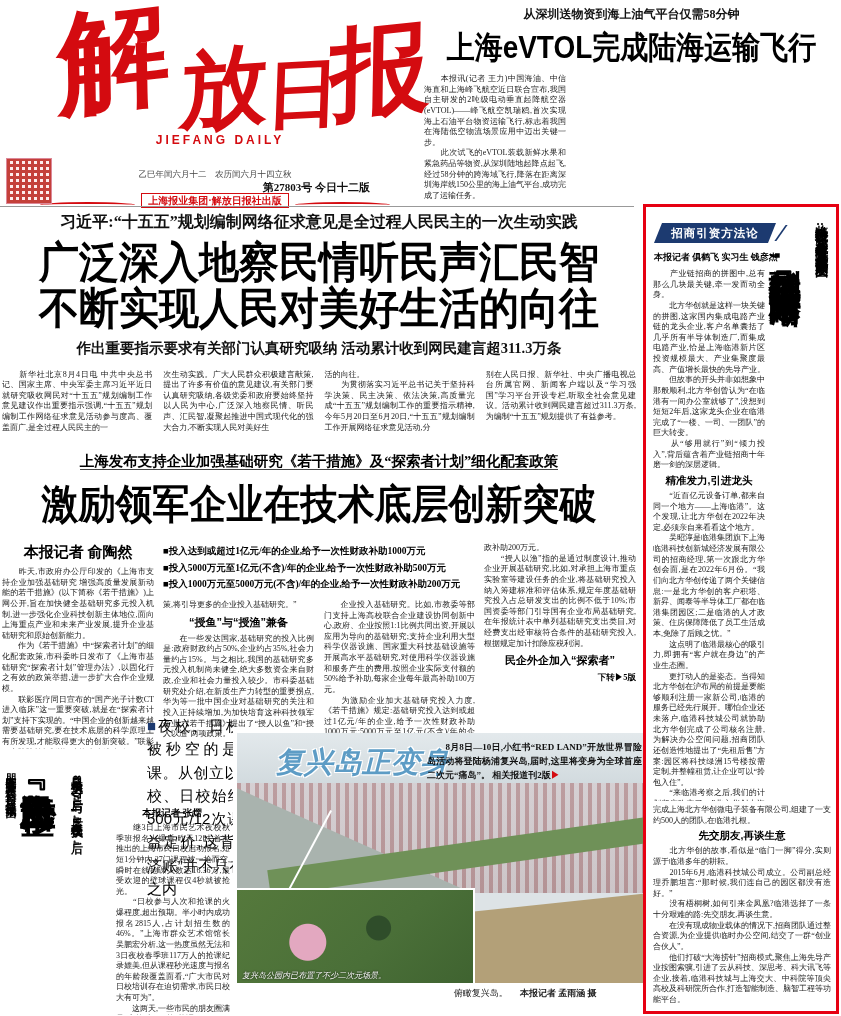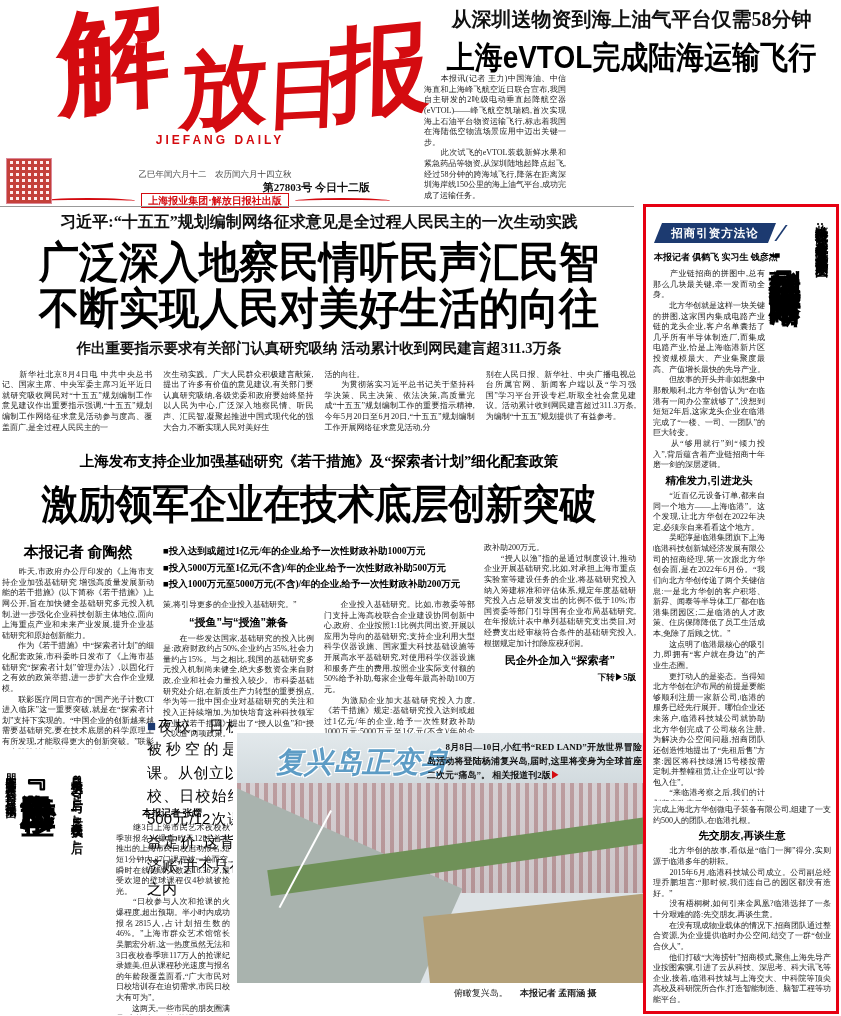--- a/index.html
+++ b/index.html
@@ -12,31 +12,31 @@
   .mc0 { left:58px;  top:2px;  font-size:112px; transform:rotate(-7deg) skewX(-6deg); }
   .mc1 { left:180px; top:42px; font-size:88px;  transform:rotate(-4deg) skewX(-6deg); }
   .mc2 { left:266px; top:56px; font-size:74px;  transform:rotate(-3deg) skewX(-5deg); }
   .mc3 { left:330px; top:20px; font-size:100px; transform:rotate(-6deg) skewX(-7deg); }
   .m-eng { position:absolute; left:110px; top:133px; width:220px; text-align:center; color:#d40b10;
            font-family:"Liberation Sans", sans-serif; font-weight:bold; font-size:12px; letter-spacing:3px; }
   .m-date { position:absolute; left:60px; top:147px; width:310px; text-align:center; font-weight:bold; font-size:13px; color:#111; }
   .m-date .big5 { font-size:24px; font-family:"DejaVu Serif", serif; }
   .m-lunar { position:absolute; left:60px; top:169px; width:310px; text-align:center; font-size:8.5px; color:#444; }
   .m-issue { position:absolute; left:60px; top:180px; width:310px; text-align:right; font-size:11px; font-weight:bold; color:#111; }
-  .m-pub { position:absolute; left:40px; top:193px; width:350px; display:flex; align-items:center; justify-content:center; gap:6px; }
+  .m-pub { position:absolute; left:40px; top:193px; width:350px; display:flex; align-items:flex-end; justify-content:center; gap:6px; }
   .m-pub .box { border:1px solid #d40b10; color:#d40b10; font-size:10px; font-weight:bold; padding:0 6px; line-height:13px; white-space:nowrap; }
   .m-pub .swoosh { flex:1; height:6px; border-top:2px solid #d40b10; border-radius:50%; }
   .qr { position:absolute; left:6px; top:158px; width:46px; height:46px; border:1px solid #d89;
         background:
           repeating-linear-gradient(0deg,#c4403a 0 3px,transparent 3px 6px),
           repeating-linear-gradient(90deg,#c4403a 0 3px,#fdecec 3px 6px); }
 
   
   .evtol { position:absolute; left:424px; top:6px; width:415px; height:198px; }
-  .evtol .kicker { text-align:center; font-size:20px; font-weight:bold; font-family:"Liberation Serif", serif; color:#111; }
+  .evtol .kicker { text-align:center; font-size:12px; font-weight:bold; font-family:"Liberation Serif", serif; color:#111; }
   .evtol .head { text-align:center; font-size:28px; font-weight:900; font-family:"Liberation Sans", sans-serif;
                  margin-top:4px; letter-spacing:0px; color:#000; transform:scaleY(1.12); transform-origin:top; }
   .evtol .body { position:absolute; left:0; top:68px; width:142px; height:128px; overflow:hidden; }
   .evtol-photo { position:absolute; left:148px; top:66px; width:267px; height:128px; overflow:hidden;
       background:linear-gradient(180deg,#8fb9cc 0%,#4a87a3 12%,#2f6e8c 38%,#2e7480 52%,#5aa886 58%,#7fbf92 70%,#8fca9b 100%); }
   .helipad-arc { position:absolute; left:45px; top:62px; width:190px; height:110px; border:13px solid #e3c238;
                  border-radius:50%; opacity:.85; }
   .aircraft { position:absolute; left:88px; top:40px; width:96px; height:26px; background:#e9e9e2; border-radius:12px;
               box-shadow:0 3px 0 rgba(30,60,60,.45); }
   .aircraft::before, .aircraft::after { content:""; position:absolute; background:#d8d8cf; height:4px; }
@@ -54,21 +54,21 @@
   .lead .kicker { text-align:center; font-size:16px; font-weight:bold; color:#111; }
   .lead .h1 { text-align:center; font-size:40px; line-height:1.07; font-weight:900;
               font-family:"Liberation Sans", sans-serif; color:#000; margin-top:6px; transform:scaleY(1.08); transform-origin:top; }
   .lead .deck { text-align:center; font-size:14.5px; font-weight:bold; color:#111; margin-top:14px; }
   .lead .cols { display:flex; gap:11px; margin-top:12px; height:92px; overflow:hidden; padding:0 2px; }
   .lead .cols > div { flex:1; }
 
   
   .research { position:absolute; left:0; top:452px; width:638px; }
   .research .kicker { text-align:center; font-size:14.5px; font-weight:bold; }
-  .research .kicker span { border-bottom:1px solid #444; padding-bottom:20px;margin-top:28px; }
+  .research .kicker span { border-bottom:1px solid #444; padding-bottom:0;margin-top:28px; }
   .research .h2 { text-align:center; font-size:37px; font-weight:900; font-family:"Liberation Sans", sans-serif;
                   margin-top:6px; transform:scaleY(1.1); transform-origin:top; }
   .research .grid { display:flex; gap:9px; margin-top:16px; height:206px; overflow:hidden; padding:0 2px; }
   .research .c1, .research .c4 { width:152px; flex:none; }
   .research .mid { flex:1; }
   .byline { text-align:center; font-size:15px; font-weight:bold; margin-bottom:5px; }
   .bullets { font-size:9.5px; font-weight:bold; line-height:1.75; margin-bottom:7px; }
   .midcols { display:flex; gap:10px; }
   .midcols > div { flex:1; }
   .subhead { text-align:center; font-size:11px; font-weight:bold; font-family:"Liberation Sans", sans-serif; margin:4px 0; }
@@ -230,20 +230,23 @@
     <div class="fx-sky"></div>
     <div class="fx-city"></div>
     <div class="fx-river"></div>
     <div class="fx-green"></div>
     <div class="fx-wharf"></div>
     <div class="fx-line"></div>
     <div class="fx-title">复兴岛正变身</div>
     <div class="fx-blurb">
       <span>　　8月8日—10日,小红书“RED LAND”开放世界冒险岛活动将登陆杨浦复兴岛,届时,这里将变身为全球首座二次元“痛岛”。 相关报道刊2版</span><span class="arrow">▶</span>
     </div>
+    <div class="fx-inset">
+      <div class="fx-inset-cap">复兴岛公园内已布置了不少二次元场景。</div>
+    </div>
   </div>
   <div class="fx-caption">
     <span>俯瞰复兴岛。</span>
     <b>本报记者 孟雨涵 摄</b>
   </div>
 
   <div class="lingang">
     <div class="lg-badge">招商引资方法论</div>
     <div class="lg-slash"></div>
     <div class="lg-byline">本报记者 俱鹤飞 实习生 钱彦杰</div>

